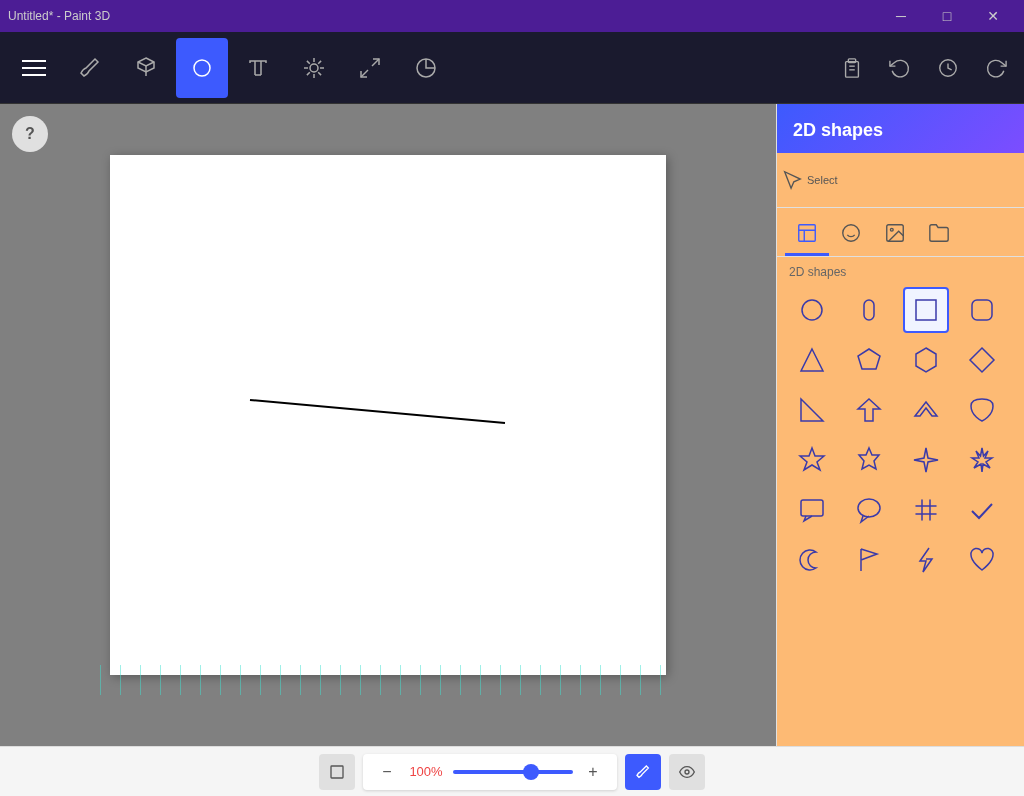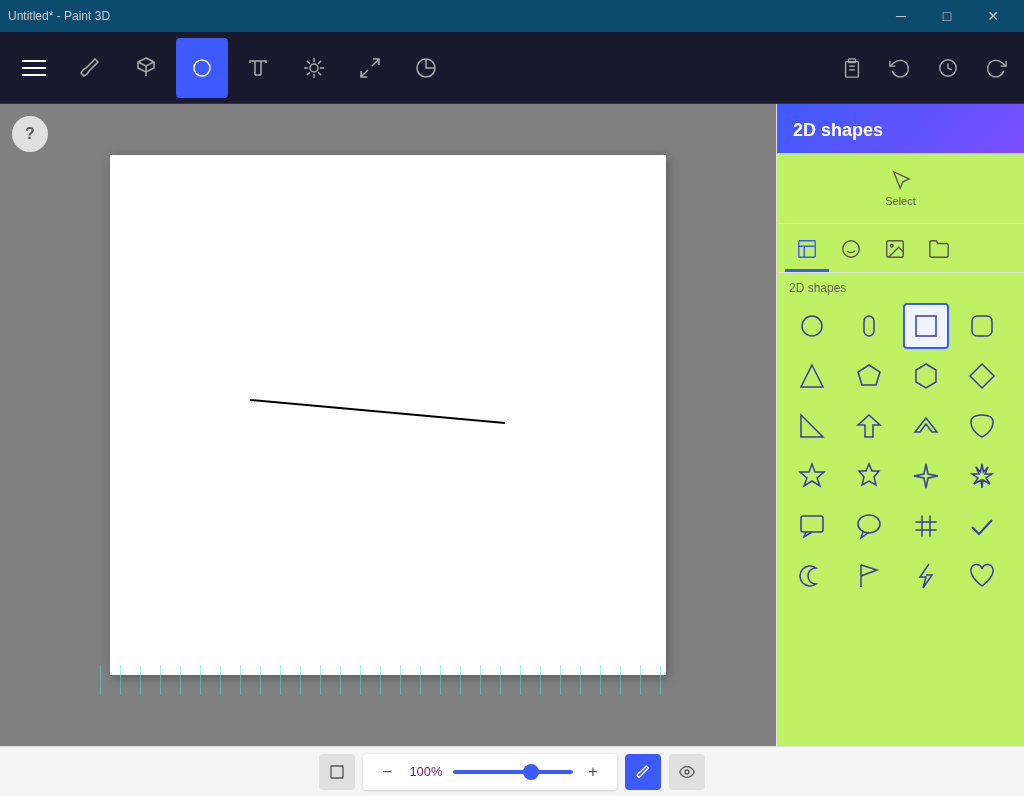--- a/index.html
+++ b/index.html
@@ -1,20 +1,20 @@
 <!DOCTYPE html>
 <html><head>
   <meta charset="utf-8">
   <style>
     * { margin: 0; padding: 0; box-sizing: border-box; }
     body { width: 1024px; height: 796px; overflow: hidden; background: #f0f0f0; font-family: 'Segoe UI', sans-serif; display: flex; flex-direction: column; }
 
     
     .title-bar {
-      height: 32px; background: #0c4a6e; display: flex; align-items: center; justify-content: space-between;
+      height: 32px; background: #4c1d95; display: flex; align-items: center; justify-content: space-between;
       padding: 0 8px; flex-shrink: 0;
     }
     .title-bar-left { display: flex; align-items: center; gap: 8px; }
     .title-bar-controls { display: flex; gap: 0; }
     .title-bar-btn {
       width: 46px; height: 32px; background: transparent; border: none; color: #ccc; font-size: 14px;
       cursor: pointer; display: flex; align-items: center; justify-content: center;
     }
 
     
@@ -81,32 +81,32 @@
     }
     .bottom-icon-btn {
       width: 36px; height: 36px; border: none; border-radius: 4px; cursor: pointer;
       display: flex; align-items: center; justify-content: center; font-size: 16px;
     }
     .bottom-icon-btn.blue { background: #3d5afe; color: white; }
     .bottom-icon-btn.grey { background: #e0e0e0; color: #555; }
 
     
     .right-panel {
-      width: 248px; background: #bef264; flex-shrink: 0; display: flex; flex-direction: column;
+      width: 248px; background: #fdba74; flex-shrink: 0; display: flex; flex-direction: column;
       border-left: 1px solid #e0e0e0;
     }
     .panel-header {
       background: linear-gradient(135deg, #3d5afe, #7c4dff); color: white; padding: 16px 16px 12px;
       font-size: 18px; font-weight: 600;
     }
     .panel-tools {
       display: flex; border-bottom: 1px solid #e0e0e0; padding: 8px 0;
     }
     .panel-tool {
-      flex: 1; display: flex; flex-direction: column; align-items: center; padding: 8px 4px;
+      flex: 1; display: flex; flex-direction: row; align-items: center; padding: 8px 4px;
       cursor: pointer; border: none; background: transparent; font-size: 11px; color: #555; gap: 4px;
     }
 
     
     .category-tabs {
       display: flex; border-bottom: 1px solid #e0e0e0; padding: 4px 8px 0;
     }
     .cat-tab {
       width: 44px; height: 44px; display: flex; align-items: center; justify-content: center;
       cursor: pointer; font-size: 18px; border-bottom: 3px solid transparent; color: #555;
@@ -434,21 +434,21 @@
 </div>
 
 <div class="bottom-bar">
   <button class="bottom-icon-btn grey">
     <svg width="16" height="16" viewBox="0 0 24 24" fill="none" stroke="#555" stroke-width="2">
         <rect x="3" y="3" width="18" height="18" rx="1"></rect>
       </svg>
   </button>
   <div class="zoom-container">
     <button class="zoom-btn">−</button>
-    <span style="font-size:13px;color:#701a75;min-width:38px;text-align:center;">100%</span>
+    <span style="font-size:13px;color:#ef4444;min-width:38px;text-align:center;">100%</span>
     <div class="zoom-slider-track">
       <div class="zoom-slider-thumb"></div>
     </div>
     <button class="zoom-btn">+</button>
   </div>
   <button class="bottom-icon-btn blue">
     <svg width="16" height="16" viewBox="0 0 24 24" fill="none" stroke="white" stroke-width="2">
         <path d="M3 17c0 0 2-4 5-5l9-9 3 3-9 9c-1 3-5 5-5 5z"></path>
       </svg>
   </button>

